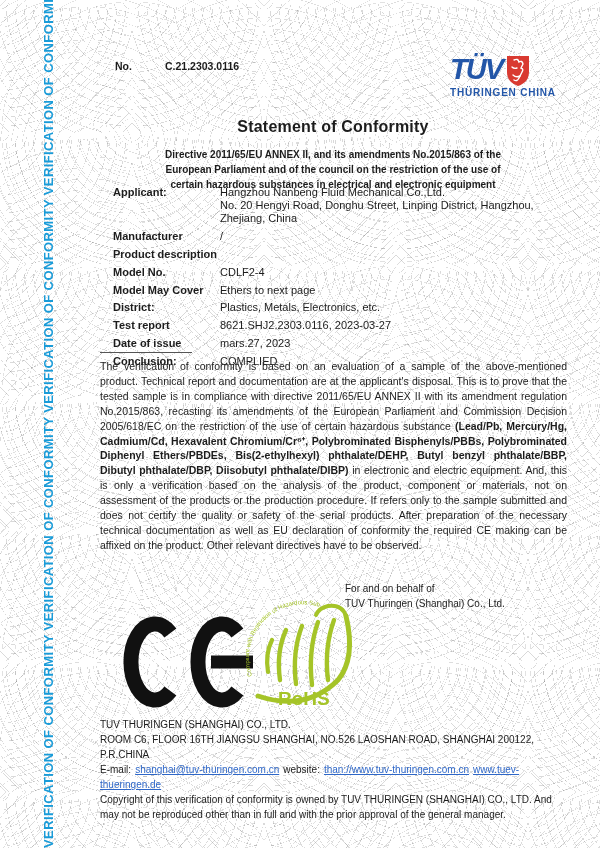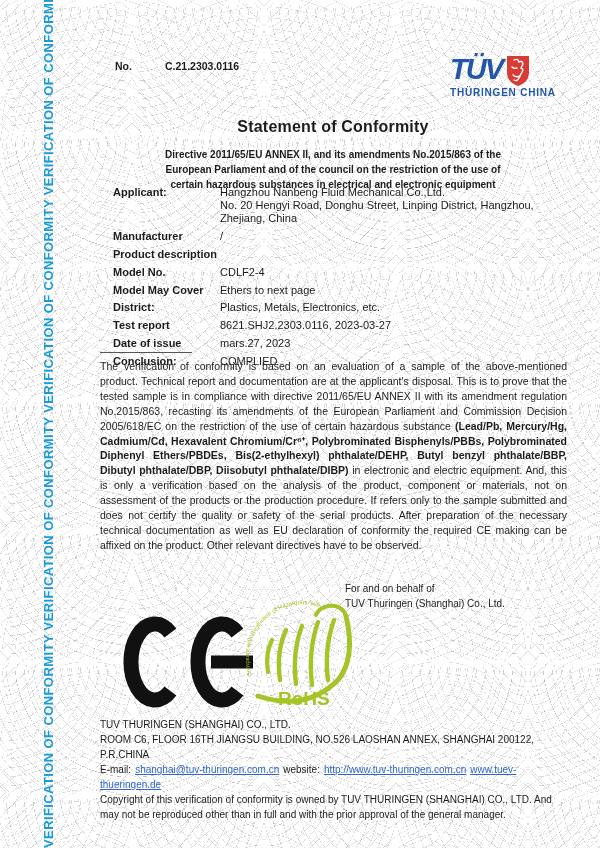--- a/index.html
+++ b/index.html
@@ -173,19 +173,19 @@
       <path d="M34,80 Q30,52 40,30" stroke-width="4.4"></path>
       <path d="M50,84 Q46,52 56,26" stroke-width="4.4"></path>
       <path d="M66,85 Q62,50 72,22" stroke-width="4.4"></path>
       <path d="M82,80 Q78,48 88,20" stroke-width="4.4"></path>
     </g>
     <text x="32" y="105" font-size="19" font-weight="bold" fill="#a5c428" font-family="Liberation Sans, sans-serif">RoHS</text>
   </svg>
 
   <div class="layer footer">
     <div>TUV THURINGEN (SHANGHAI) CO., LTD.</div>
-    <div>ROOM C6, FLOOR 16TH JIANGSU BUILDING, NO.526 LAOSHAN ANNEX, SHANGHAI 200122, P.R.CHINA</div>
+    <div>ROOM C6, FLOOR 16TH JIANGSU SHANGHAI, NO.526 LAOSHAN ROAD, SHANGHAI 200122, P.R.CHINA</div>
     <div class="email-line">
-      <span>E-mail:</span><span class="link">shanghai@tuv-thuringen.com.cn</span><span>website:</span><span class="link">http://www.tuv-thuringen.com.cn</span><span class="link">www.tuev-thueringen.de</span>
+      <span>E-mail:</span><span class="link">shanghai@tuv-thuringen.com.cn</span><span>website:</span><span class="link">than://www.tuv-thuringen.com.cn</span><span class="link">www.tuev-thueringen.de</span>
     </div>
     <div>Copyright of this verification of conformity is owned by TUV THURINGEN (SHANGHAI) CO., LTD. And may not be reproduced other than in full and with the prior approval of the general manager.</div>
   </div>
 </div>
 
 </body></html>

